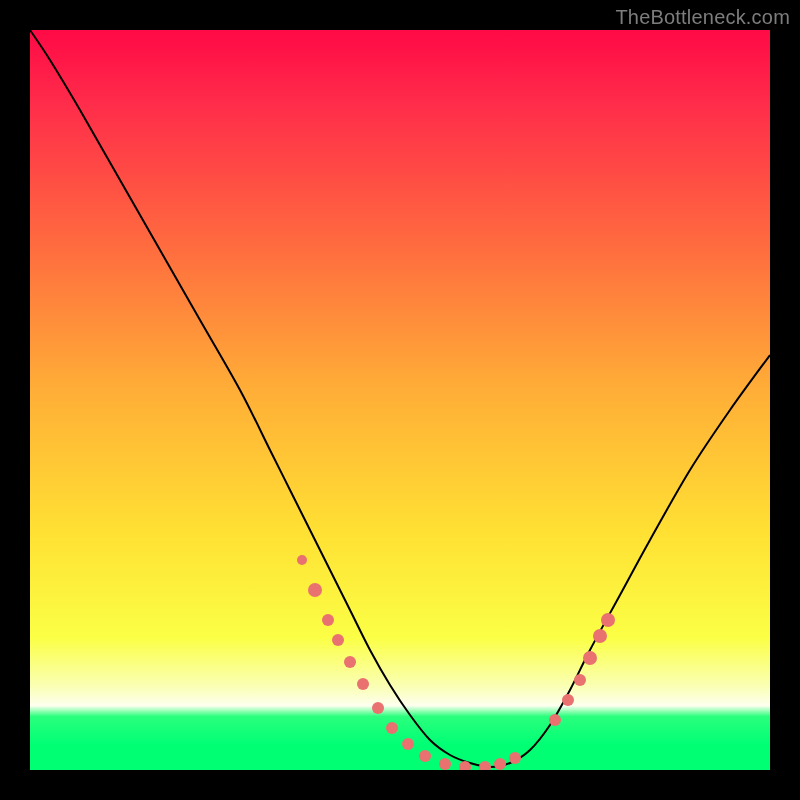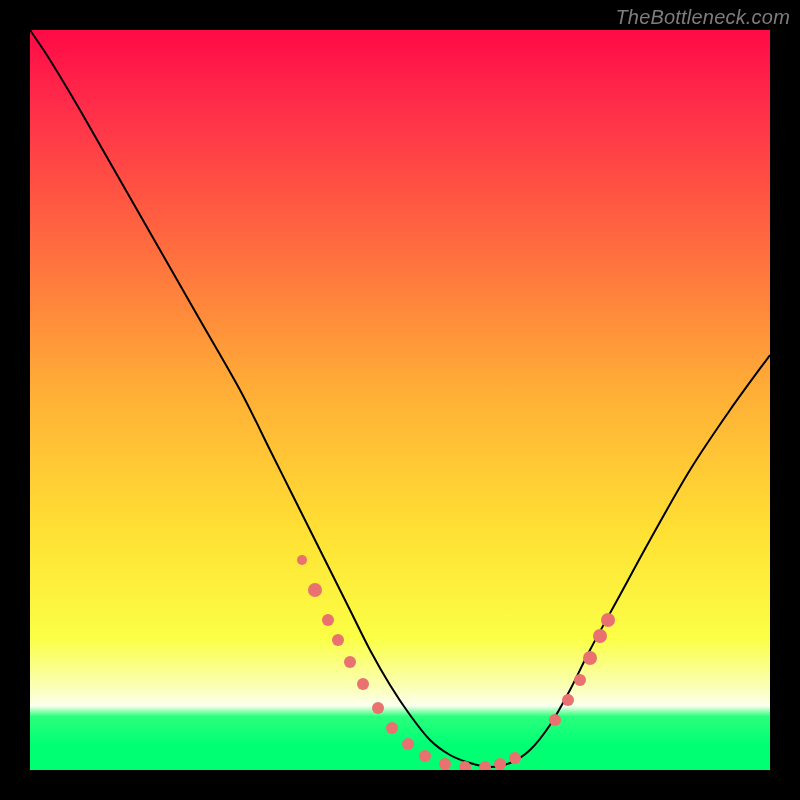--- a/index.html
+++ b/index.html
@@ -9,21 +9,20 @@
     height: 800px;
     overflow: hidden;
     background: #000;
     font-family: Arial, Helvetica, sans-serif;
   }
   .frame {
     position: absolute;
     left: 0; top: 0;
     width: 800px; height: 800px;
     background: #000;
-    font-style: italic;
   }
   .plot-area {
     position: absolute;
     left: 30px;
     top: 30px;
     width: 740px;
     height: 740px;
     overflow: hidden;
   }
   .gradient-bg {

